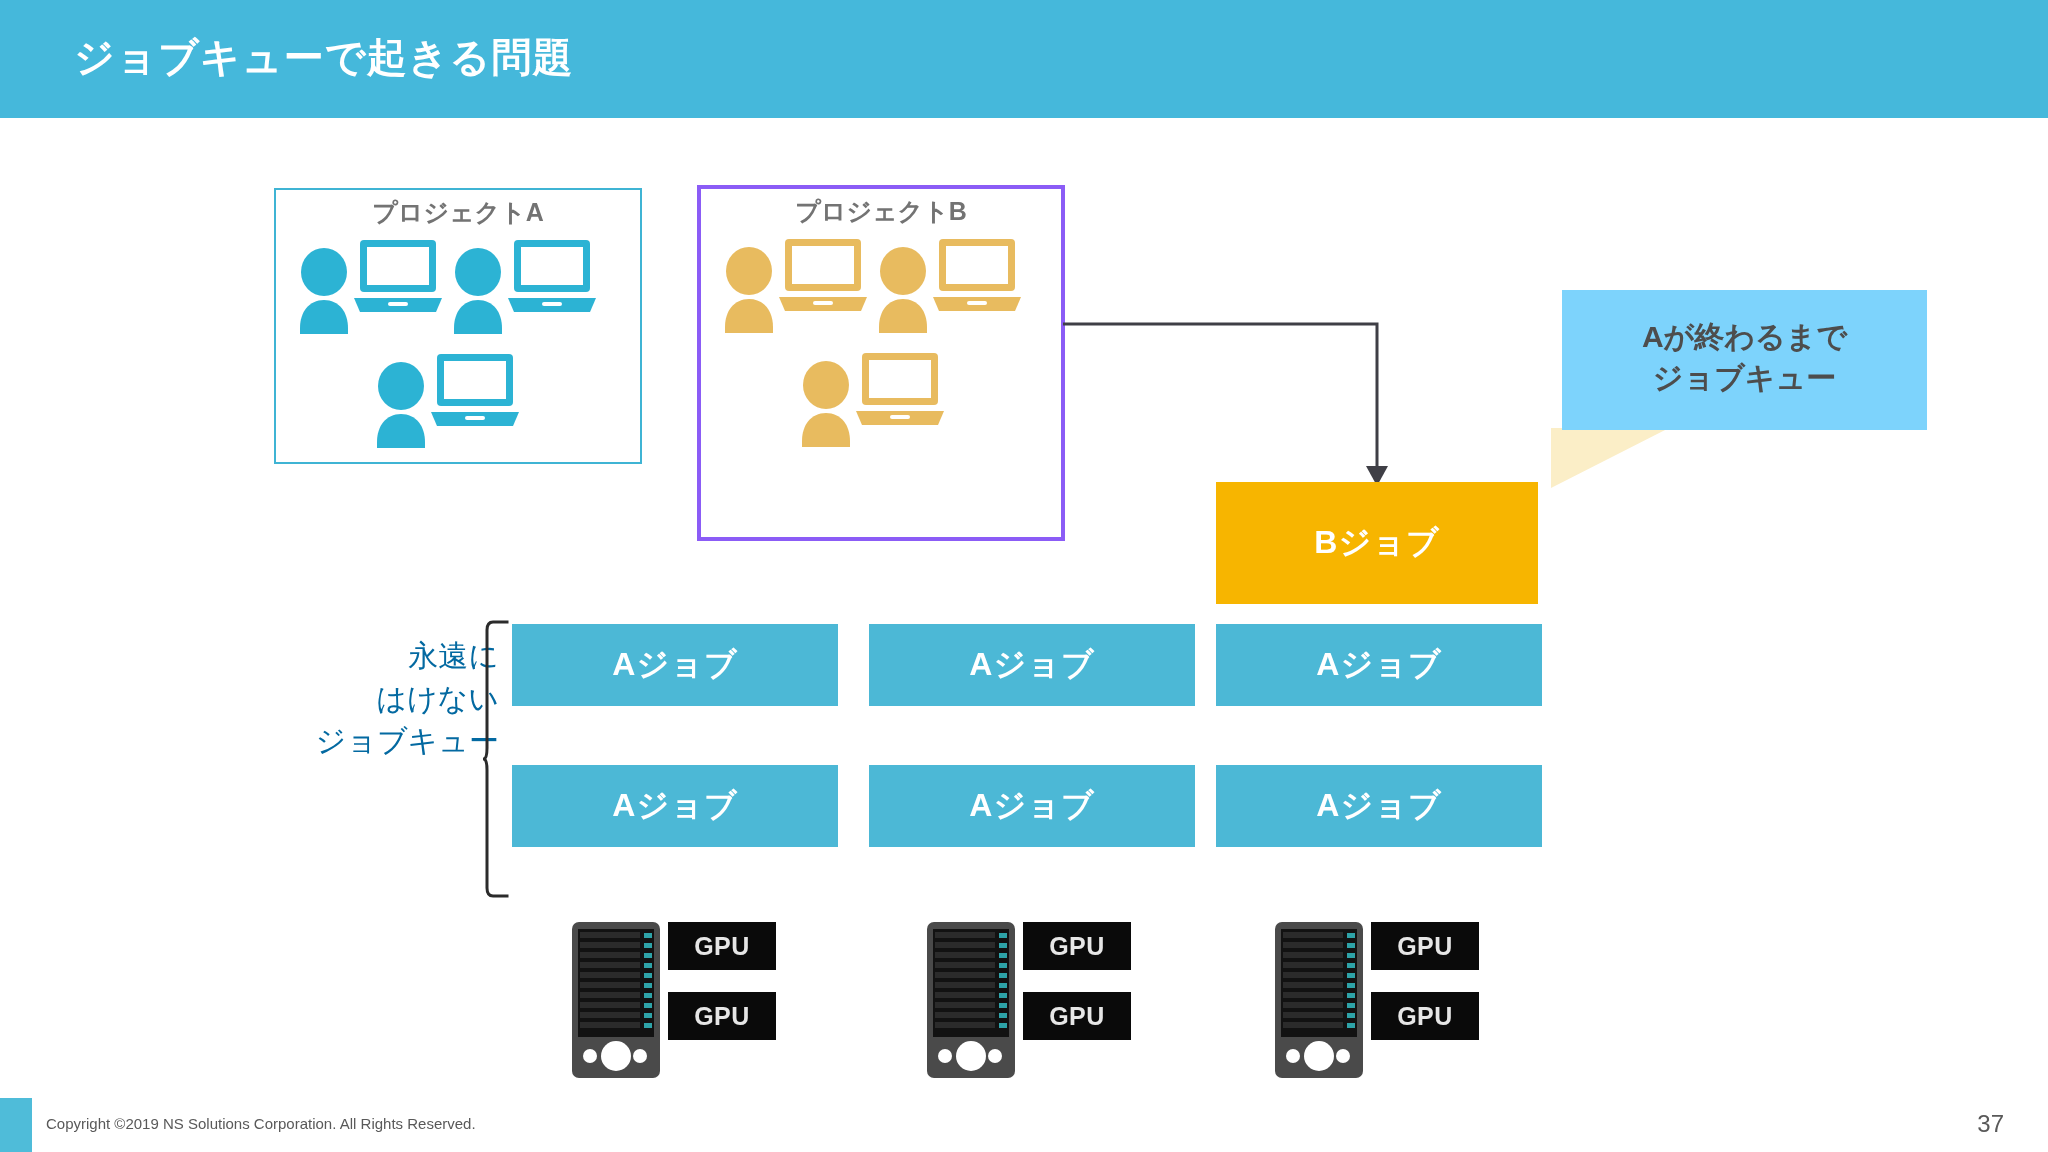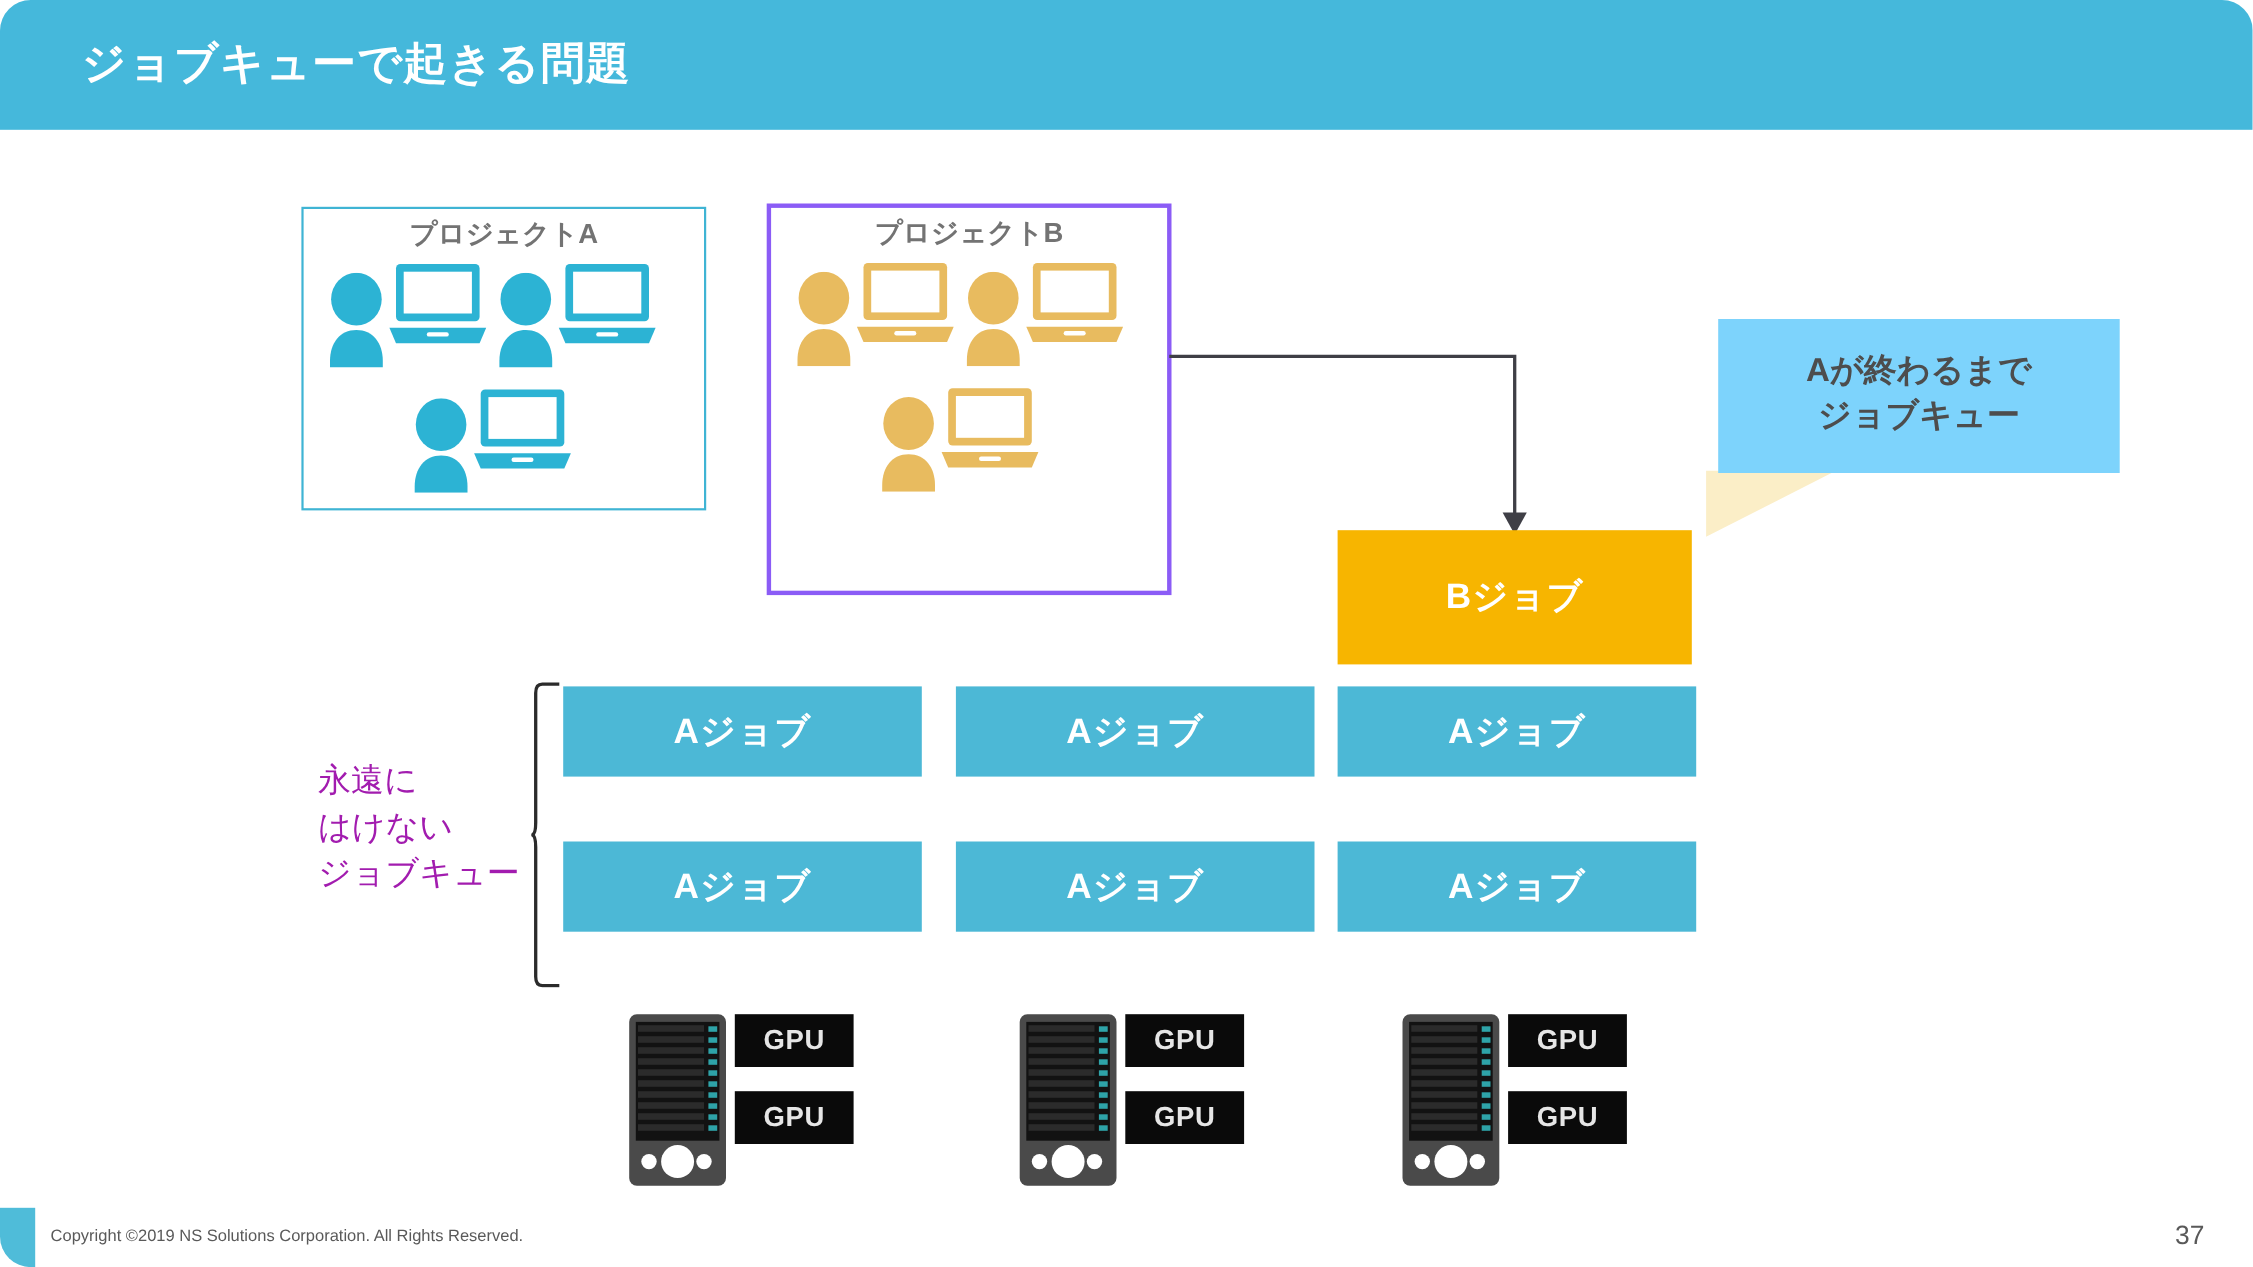--- a/index.html
+++ b/index.html
@@ -9,21 +9,20 @@
   }
   body {
     font-family: "Liberation Sans", "DejaVu Sans", sans-serif;
   }
   #slide {
     position: relative;
     width: 2048px;
     height: 1152px;
     background: #ffffff;
     overflow: hidden;
-    border-radius: 28px;
   }
 
   
   .header-band {
     position: absolute;
     left: 0;
     top: 0;
     width: 2048px;
     height: 118px;
     background: #45b8db;
@@ -154,26 +153,26 @@
   .job-box.a-job {
     width: 326px;
     height: 82px;
     background: #4cb8d6;
   }
 
   
   .queue-label {
     position: absolute;
     left: 289px;
-    top: 689px;
+    top: 635px;
     width: 210px;
     font-size: 30px;
-    color: #a21caf;
+    color: #0369a1;
     line-height: 1.42;
-    text-align: left;
+    text-align: right;
   }
   .brace {
     position: absolute;
     left: 483px;
     top: 620px;
     width: 26px;
     height: 278px;
   }
 
   

